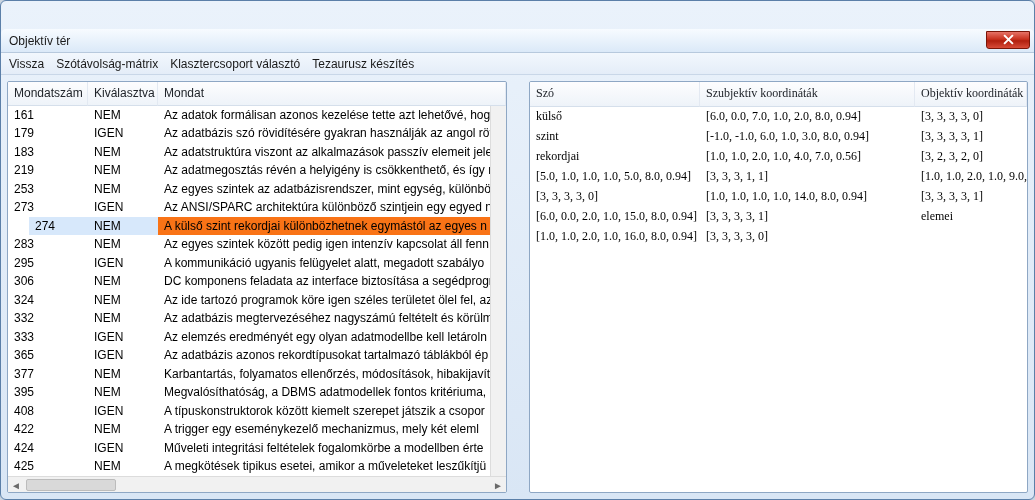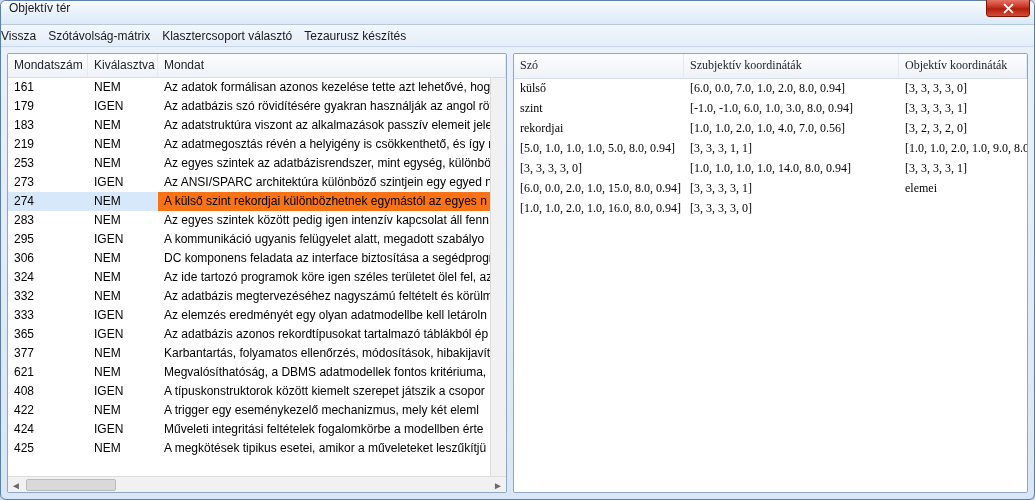--- a/index.html
+++ b/index.html
@@ -16,48 +16,49 @@
     background: linear-gradient(#eaf2fb, #d9e6f5);
     border: 1px solid #5b7fa8;
     border-radius: 6px;
     box-shadow: 0 0 6px rgba(0,0,0,0.25);
     display: flex; flex-direction: column;
   }
   .titlebar {
     height: 24px;
     background: linear-gradient(#f7fbff, #dbe9f8);
     border-bottom: 1px solid #b7c9dd;
-    display: flex; align-items: flex-start;
+    display: flex; align-items: center;
     border-radius: 5px 5px 0 0;
     padding-left: 8px;
+    margin-top: 28px;
   }
   .titlebar .title {
     flex: 1; color: #1a1a1a; font-size: 12px;
   }
   .close-btn {
     width: 44px; height: 18px;
     margin-right: 4px; margin-top: -2px;
     background: linear-gradient(#e67367, #c8311f 45%, #b01f0e 55%, #d84b38);
     border: 1px solid #7a1508;
     border-radius: 0 0 3px 3px;
     display:flex; align-items:center; justify-content:center;
     color:#fff; cursor:pointer;
   }
   .close-btn svg { width:11px; height:11px; }
   .menubar {
     height: 22px;
     background: linear-gradient(#f2f7fd, #e4edf8);
     border-bottom: 1px solid #c9d7e8;
     display: flex; align-items: center;
-    gap: 12px;
+    padding-left: 8px; gap: 12px;
     color: #1a1a1a;
   }
   .menubar span { cursor:pointer; }
   .client {
-    flex: 1; display: flex; padding: 6px; gap: 6px; overflow:hidden;
+    flex: 1; display: flex; padding: 6px; gap: 22px; overflow:hidden;
   }
   .panel {
     background: #fff;
     border: 1px solid #8ea7c4;
     border-radius: 2px;
     display: flex; flex-direction: column;
     position: relative;
     overflow: hidden;
   }
   .panel-left { flex: 0 0 500px; }
@@ -148,21 +149,21 @@
           <div class="cell">Az adatstruktúra viszont az alkalmazások passzív elemeit jelen</div>
           <div class="cell">219</div>
           <div class="cell">NEM</div>
           <div class="cell">Az adatmegosztás révén a helyigény is csökkenthető, és így n</div>
           <div class="cell">253</div>
           <div class="cell">NEM</div>
           <div class="cell">Az egyes szintek az adatbázisrendszer, mint egység, különböz</div>
           <div class="cell">273</div>
           <div class="cell">IGEN</div>
           <div class="cell">Az ANSI/SPARC architektúra különböző szintjein egy egyed n</div>
-          <div class="cell" style="background: rgb(215, 232, 251);">274</div>
+          <div class="cell" style="background: rgb(215, 232, 251); margin-left: 21px;">274</div>
           <div class="cell" style="background: rgb(215, 232, 251);">NEM</div>
           <div class="cell" style="background: #f97316;">A külső szint rekordjai különbözhetnek egymástól az egyes n</div>
           <div class="cell">283</div>
           <div class="cell">NEM</div>
           <div class="cell">Az egyes szintek között pedig igen intenzív kapcsolat áll fenn</div>
           <div class="cell">295</div>
           <div class="cell">IGEN</div>
           <div class="cell">A kommunikáció ugyanis felügyelet alatt, megadott szabályo</div>
           <div class="cell">306</div>
           <div class="cell">NEM</div>
@@ -175,21 +176,21 @@
           <div class="cell">Az adatbázis megtervezéséhez nagyszámú feltételt és körülm</div>
           <div class="cell">333</div>
           <div class="cell">IGEN</div>
           <div class="cell">Az elemzés eredményét egy olyan adatmodellbe kell letároln</div>
           <div class="cell">365</div>
           <div class="cell">IGEN</div>
           <div class="cell">Az adatbázis azonos rekordtípusokat tartalmazó táblákból ép</div>
           <div class="cell">377</div>
           <div class="cell">NEM</div>
           <div class="cell">Karbantartás, folyamatos ellenőrzés, módosítások, hibakijavít</div>
-          <div class="cell">621</div>
+          <div class="cell">395</div>
           <div class="cell">NEM</div>
           <div class="cell">Megvalósíthatóság, a DBMS adatmodellek fontos kritériuma,</div>
           <div class="cell">408</div>
           <div class="cell">IGEN</div>
           <div class="cell">A típuskonstruktorok között kiemelt szerepet játszik a csopor</div>
           <div class="cell">422</div>
           <div class="cell">NEM</div>
           <div class="cell">A trigger egy eseménykezelő mechanizmus, mely két eleml</div>
           <div class="cell">424</div>
           <div class="cell">IGEN</div>

